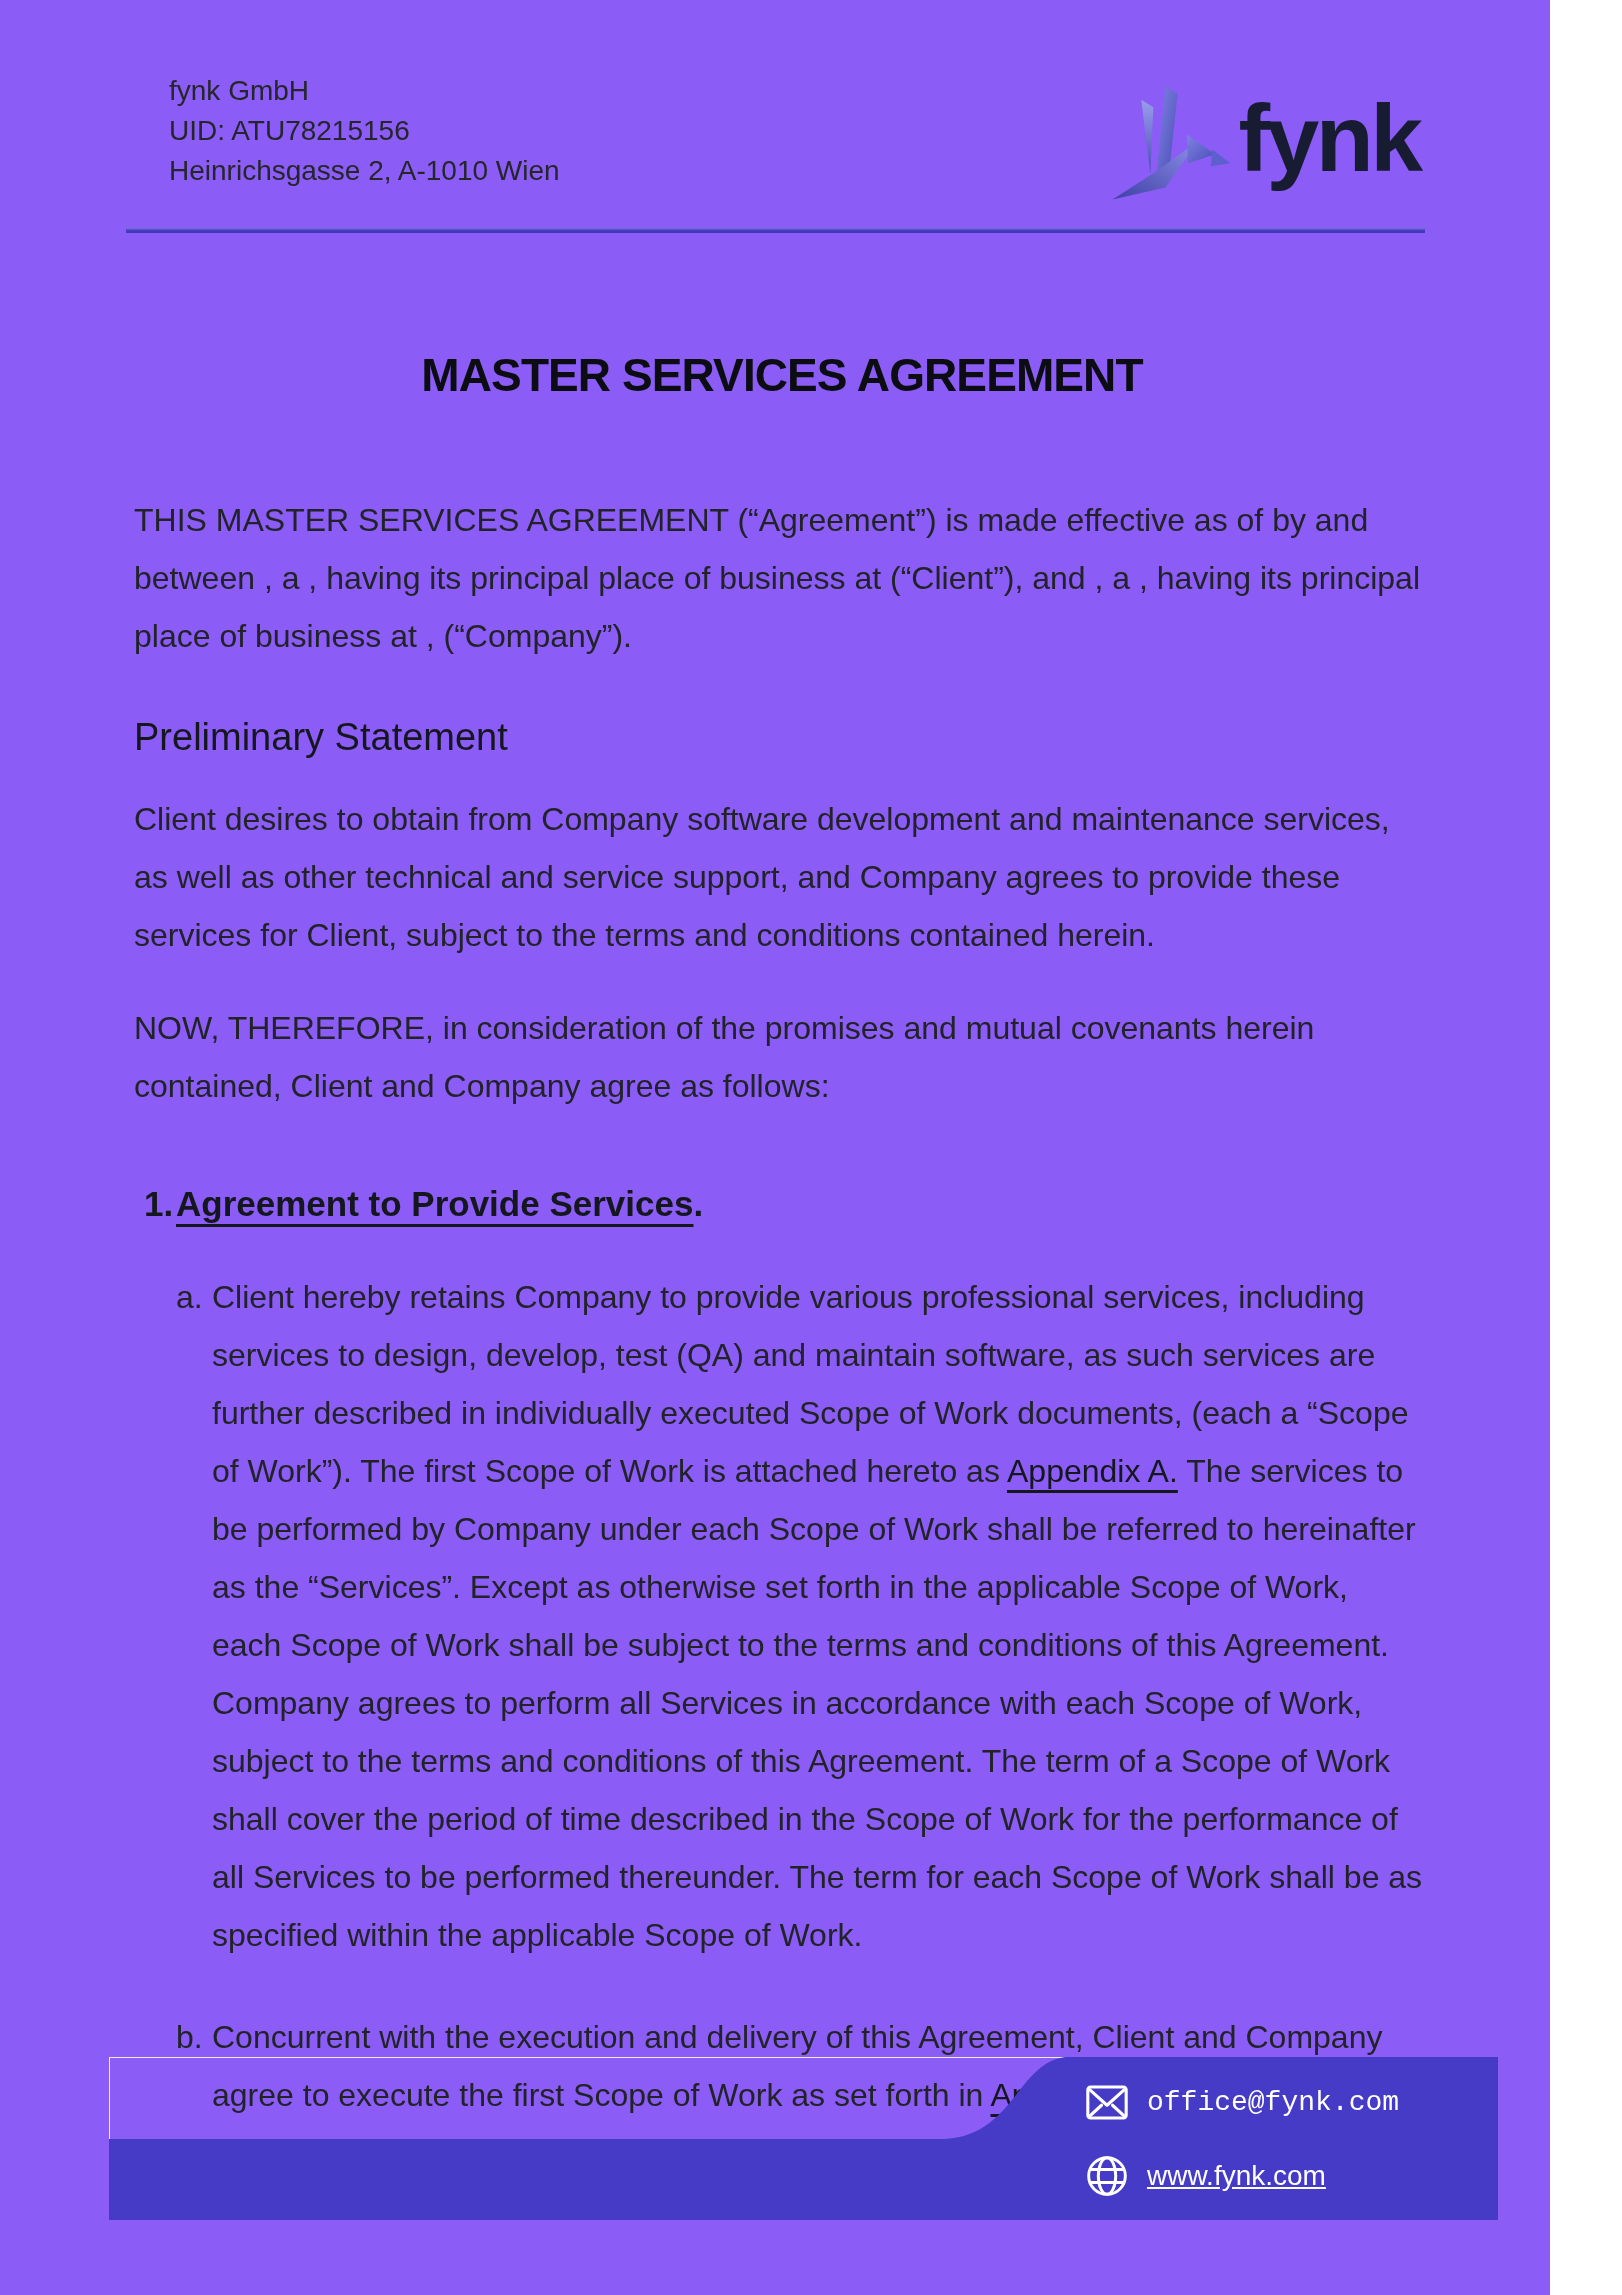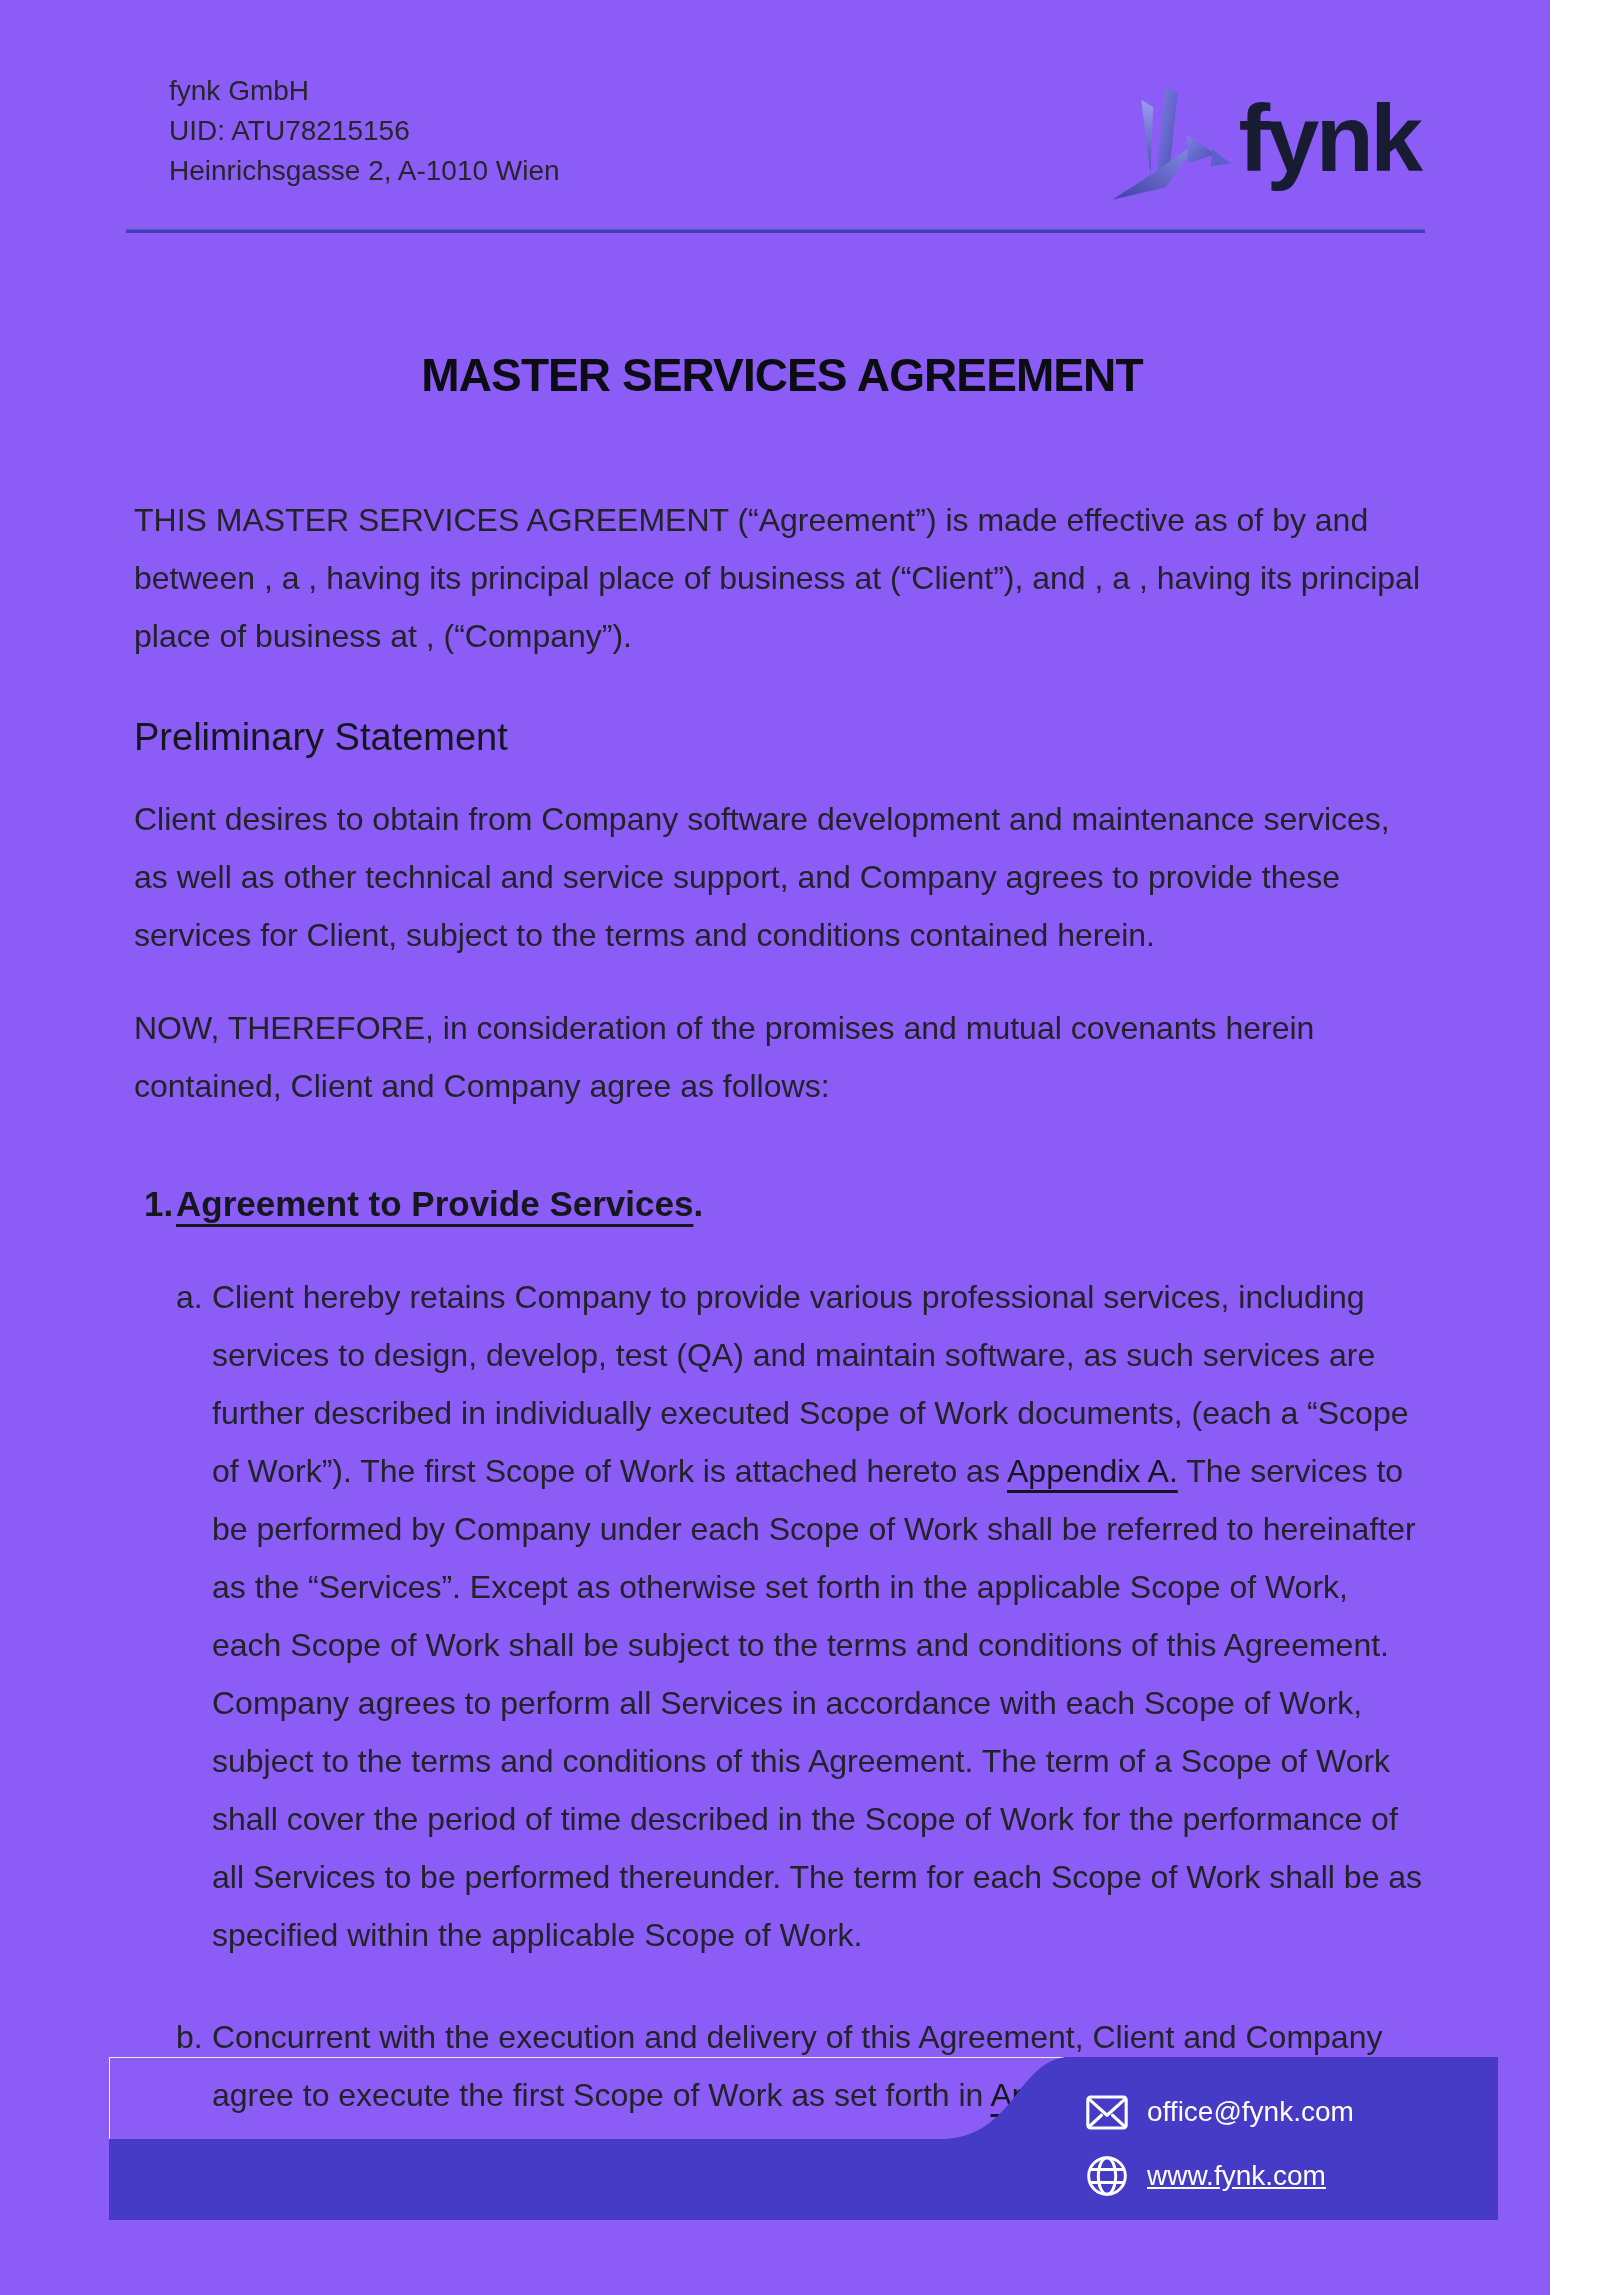--- a/index.html
+++ b/index.html
@@ -97,21 +97,21 @@
     border:0.9px solid #ededf4;
   }
   .footer-shape { position:absolute; left:-0.9px; top:-0.9px; width:1389px; height:163px; }
   .contact-row {
     position:absolute;
     left:975px;
     display:flex; align-items:center; gap:18px;
     color:#ffffff;
     font-size:28px;
   }
-  .contact-row.email { top:32px; }
+  .contact-row.email { top:22px;font-family:Liberation Mono, monospace; }
   .contact-row.web   { top:96px;text-decoration:underline; }
   .contact-icon { width:44px; height:44px; flex:0 0 auto; display:flex; align-items:center; justify-content:center; }
 </style>
 </head>
 <body>
 
 <div class="page">
 
   <div class="letterhead">
     <div class="company-info">

